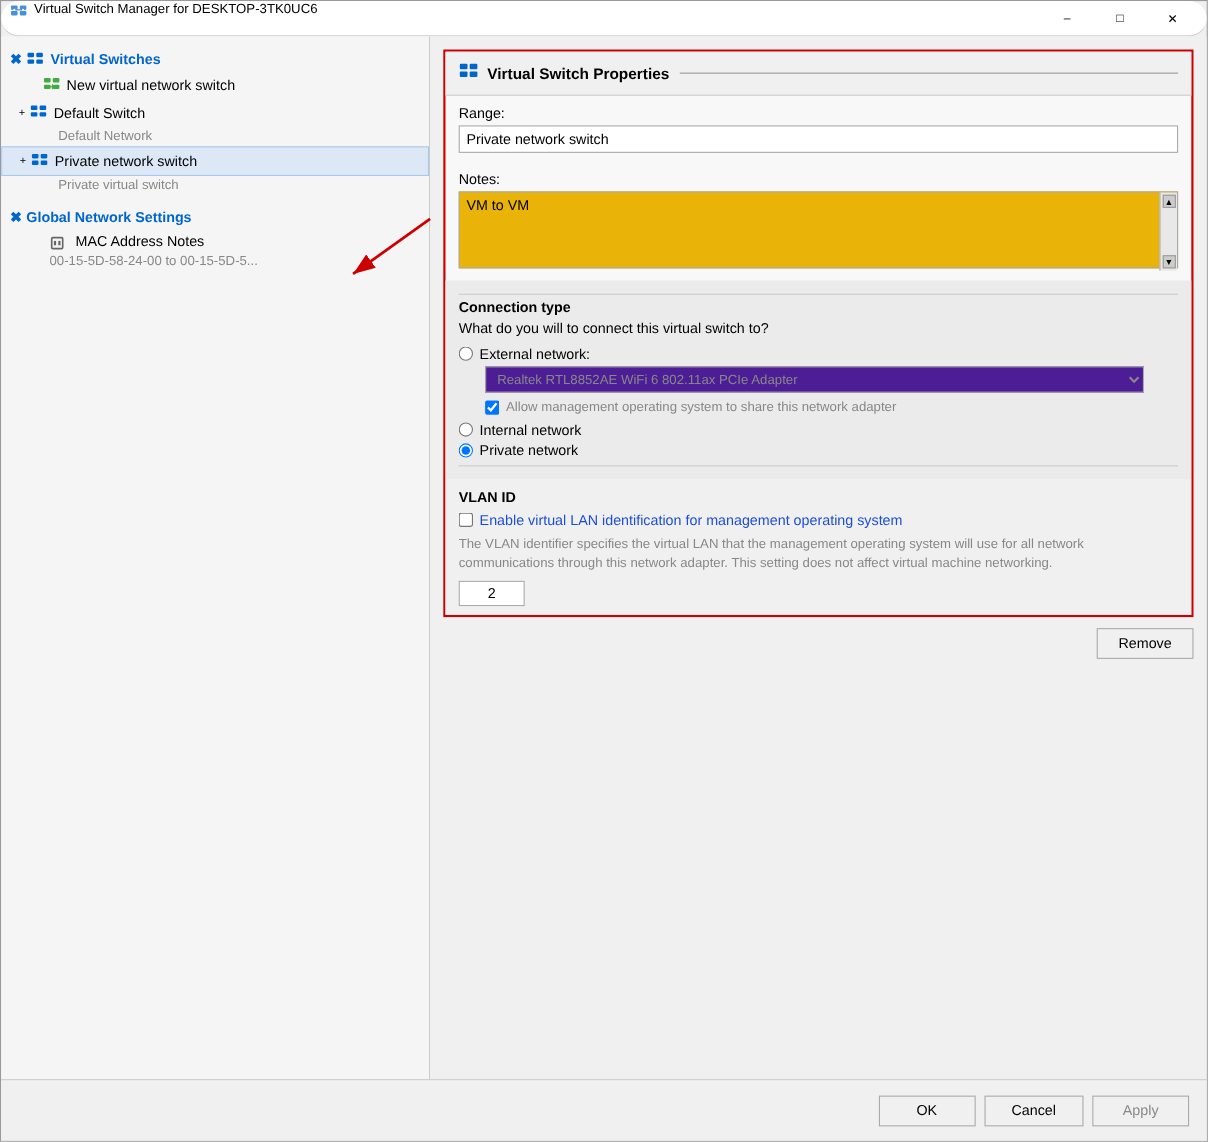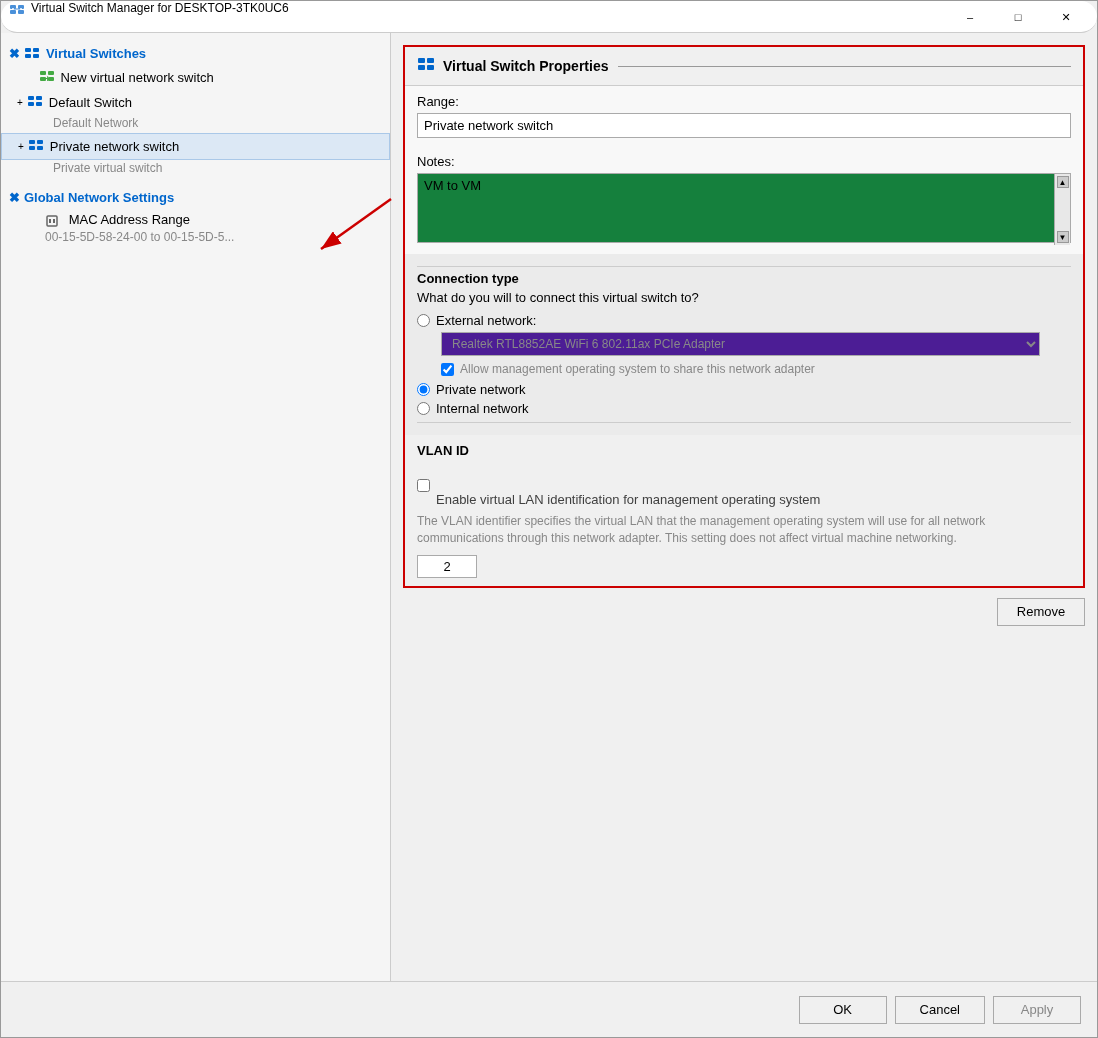--- a/index.html
+++ b/index.html
@@ -183,21 +183,21 @@
       border: 1px solid #aaa;
       background: #fff;
       font-size: 13px;
       font-family: 'Segoe UI', sans-serif;
     }
     .prop-textarea {
       width: 100%;
       height: 70px;
       padding: 4px 6px;
       border: 1px solid #aaa;
-      background: #15803d;
+      background: #eab308;
       font-size: 13px;
       font-family: 'Segoe UI', sans-serif;
       resize: none;
     }
     .divider-line {
       height: 1px;
       background: #ccc;
       margin: 4px 0;
     }
     .connection-type-section {
@@ -262,22 +262,21 @@
     .vlan-checkbox-row {
       display: flex;
       align-items: center;
       margin-bottom: 6px;
     }
     .vlan-checkbox-row input[type="checkbox"] {
       margin-right: 6px;
     }
     .vlan-checkbox-label {
       font-size: 13px;
-      color: #404040;
-      margin-top: 28px;
+      color: #1d4ed8;
     }
     .vlan-description {
       font-size: 12px;
       color: #888;
       margin-bottom: 8px;
       line-height: 1.4;
     }
     .vlan-input-row {
       display: flex;
       align-items: center;
@@ -455,21 +454,21 @@
         <span>Global Network Settings</span>
       </div>
       <div class="mac-item">
         <span style="margin-right:6px;">
           <svg width="14" height="14" viewBox="0 0 14 14" style="display:inline-block;vertical-align:middle;">
             <rect x="2" y="2" width="10" height="10" fill="none" stroke="#666" stroke-width="1.5" rx="1"></rect>
             <rect x="4" y="5" width="2" height="4" fill="#666"></rect>
             <rect x="8" y="5" width="2" height="4" fill="#666"></rect>
           </svg>
         </span>
-        <span>MAC Address Range</span>
+        <span>MAC Address Notes</span>
       </div>
       <div class="mac-sub">00-15-5D-58-24-00 to 00-15-5D-5...</div>
     </div>
 
     <div class="right-panel">
 
       <div class="properties-box">
 
         <div class="properties-header">
           <span class="properties-header-icon">
@@ -515,27 +514,27 @@
               <option>Realtek RTL8852AE WiFi 6 802.11ax PCIe Adapter</option>
             </select>
           </div>
 
           <div class="checkbox-row">
             <input type="checkbox" id="cb-mgmt-os" checked="" style="">
             <label for="cb-mgmt-os" class="checkbox-label">Allow management operating system to share this network adapter</label>
           </div>
 
           <div class="radio-row">
+            <input type="radio" name="connection-type" id="radio-internal" style="">
+            <label for="radio-internal" style="font-size:13px;">Internal network</label>
+          </div>
+
+          <div class="radio-row">
             <input type="radio" name="connection-type" id="radio-private" checked="" style="">
             <label for="radio-private" style="font-size:13px;font-weight:normal;">Private network</label>
-          </div>
-
-          <div class="radio-row">
-            <input type="radio" name="connection-type" id="radio-internal" style="">
-            <label for="radio-internal" style="font-size:13px;">Internal network</label>
           </div>
           <div class="divider-line" style="margin-top:6px;"></div>
         </div>
 
         <div class="vlan-section">
           <div class="vlan-title">VLAN ID</div>
           <div class="vlan-checkbox-row">
             <input type="checkbox" id="cb-vlan" style="">
             <label for="cb-vlan" class="vlan-checkbox-label">Enable virtual LAN identification for management operating system</label>
           </div>

